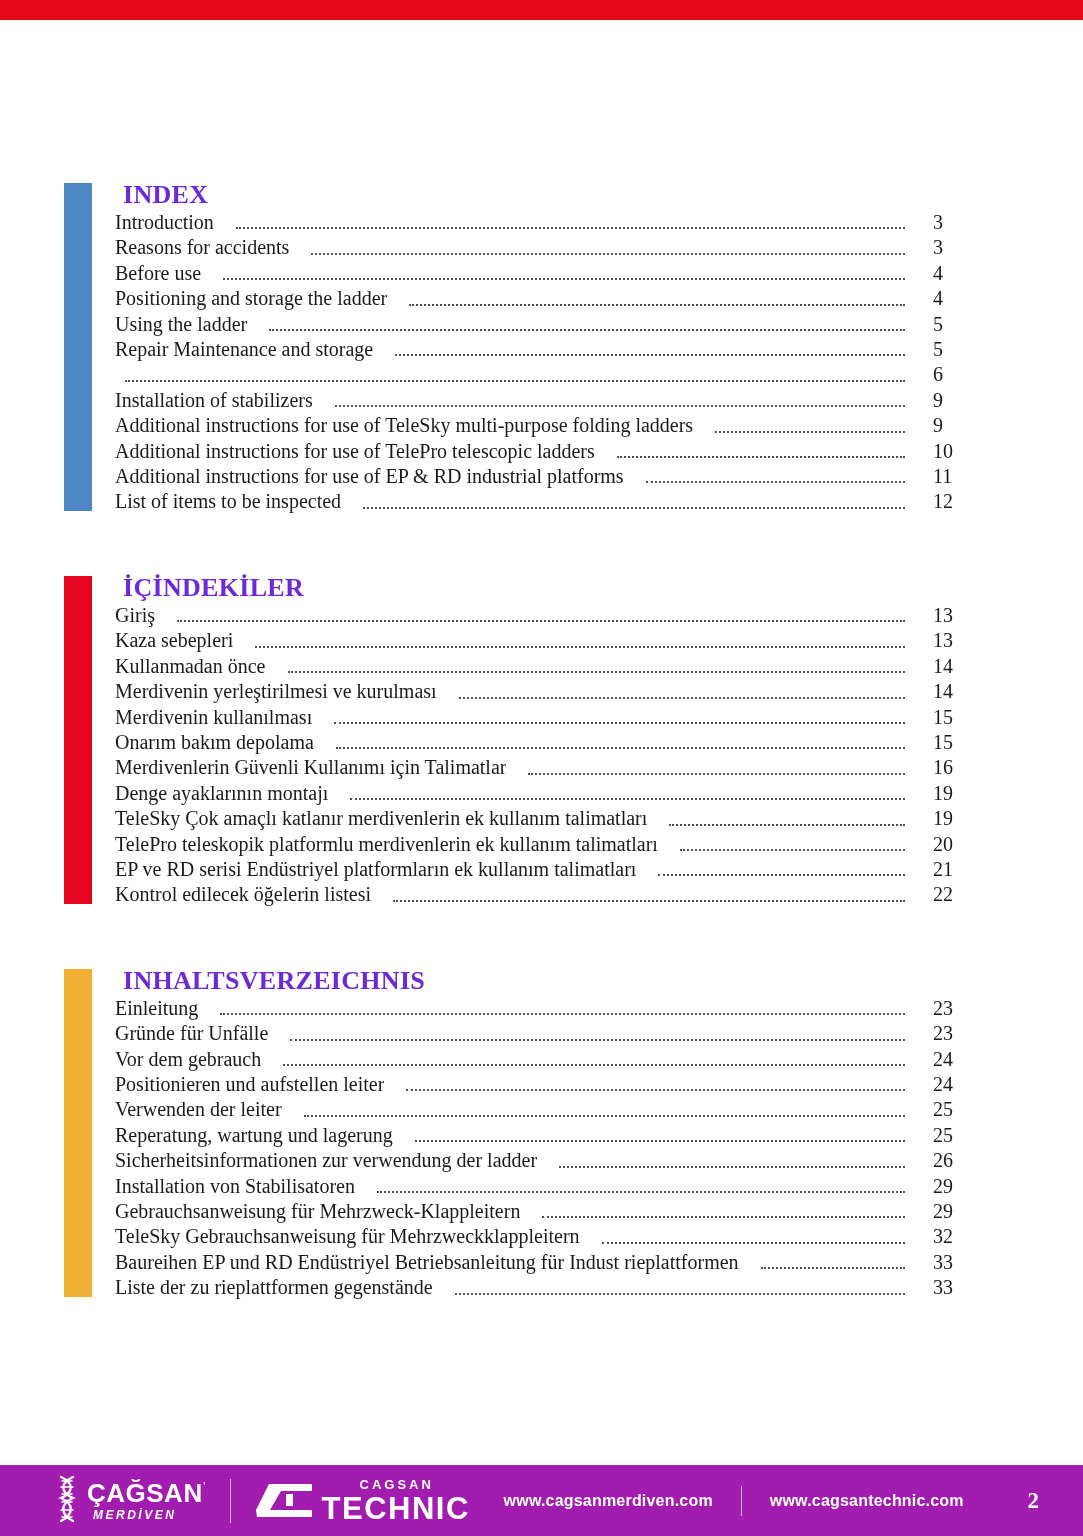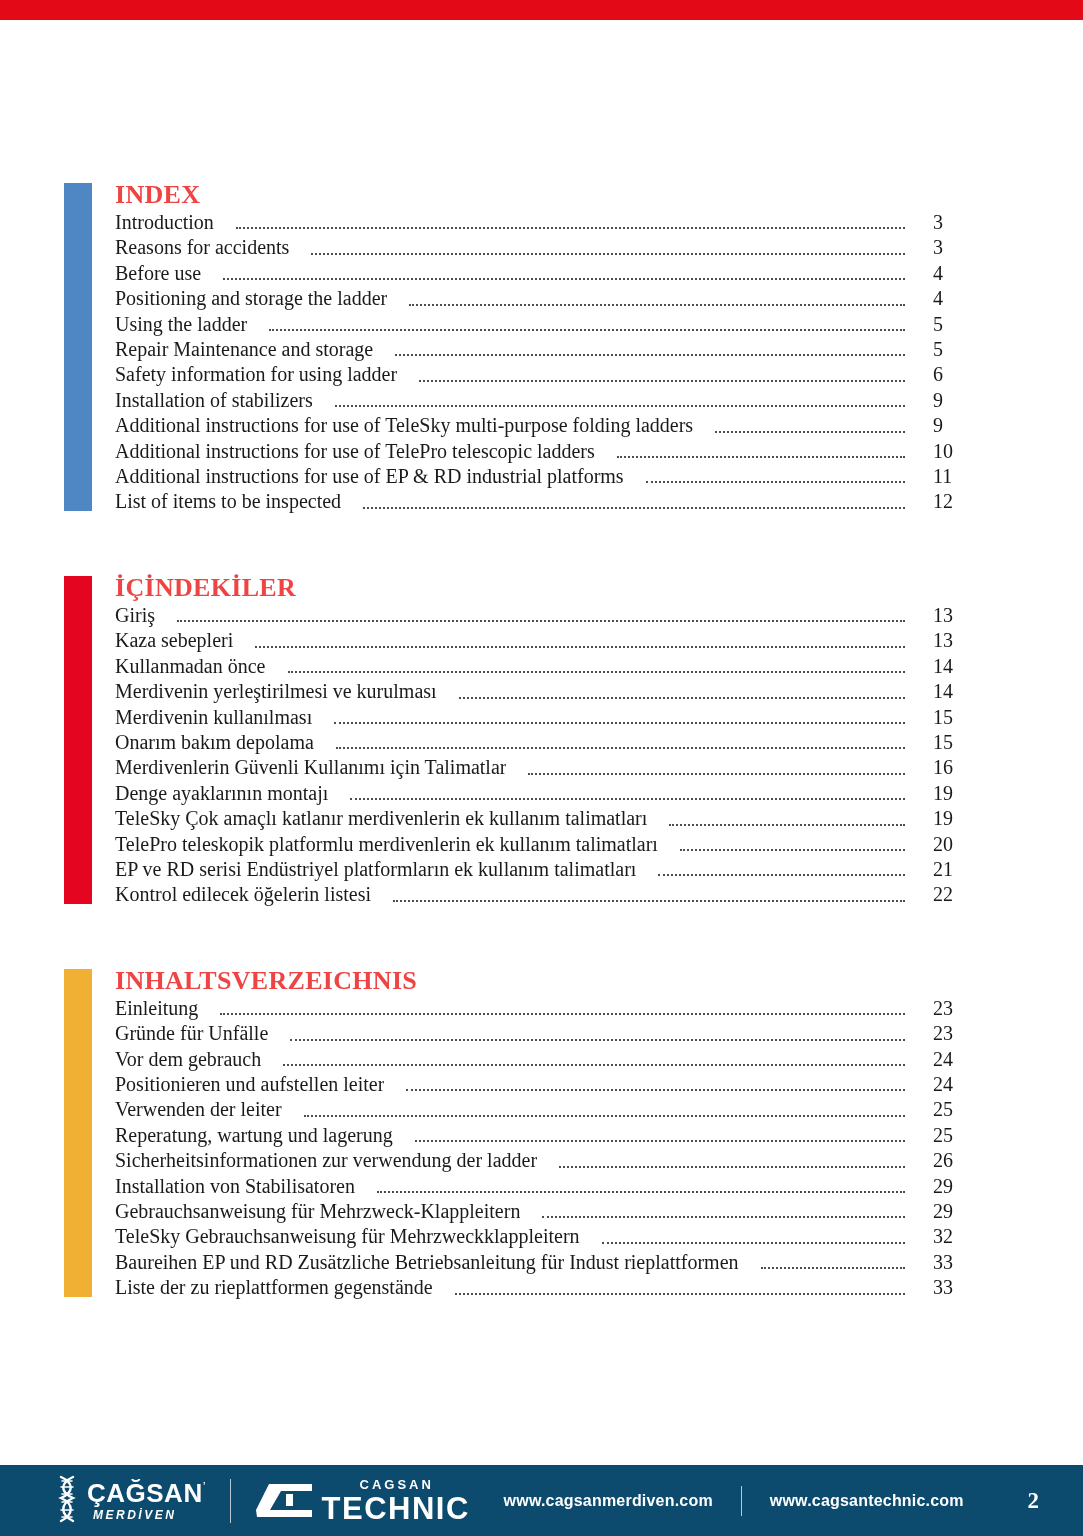--- a/index.html
+++ b/index.html
@@ -23,21 +23,22 @@
   .toc-section { position: relative; padding-left: 51px; }
   .toc-section.first { margin-top: 160px; }
   .toc-section.later { margin-top: 58px; }
   .section-bar {
     position: absolute; left: 0; top: 3px; bottom: 4px;
     width: 28px;
   }
   .section-title {
     font-size: 26px; font-weight: bold;
     line-height: 30px; letter-spacing: 0.3px;
-    color: #ef4444;
+    color: #6d28d9;
+    margin-left: 8px;
   }
   .toc-row {
     display: flex; align-items: flex-end;
     line-height: 25.4px; font-size: 20px; gap: 12px;
   }
   .toc-label { white-space: nowrap; flex: 0 1 auto; overflow: hidden; }
   .toc-dots {
     flex: 1 1 auto; min-width: 12px;
     border-bottom: 2px dotted #4d4d4d;
     margin: 0 14px 6px 10px;
@@ -106,21 +107,20 @@
           <span class="toc-label">Using the ladder</span>
           <span class="toc-dots"></span>
           <span class="toc-page">5</span>
         </div>
         <div class="toc-row">
           <span class="toc-label">Repair Maintenance and storage</span>
           <span class="toc-dots"></span>
           <span class="toc-page">5</span>
         </div>
         <div class="toc-row">
-          <span class="toc-label">Safety information for using ladder</span>
           <span class="toc-dots"></span>
           <span class="toc-page">6</span>
         </div>
         <div class="toc-row">
           <span class="toc-label">Installation of stabilizers</span>
           <span class="toc-dots"></span>
           <span class="toc-page">9</span>
         </div>
         <div class="toc-row">
           <span class="toc-label">Additional instructions for use of TeleSky multi-purpose folding ladders</span>
@@ -260,36 +260,36 @@
           <span class="toc-label">Gebrauchsanweisung für Mehrzweck-Klappleitern</span>
           <span class="toc-dots"></span>
           <span class="toc-page">29</span>
         </div>
         <div class="toc-row">
           <span class="toc-label">TeleSky Gebrauchsanweisung für Mehrzweckklappleitern</span>
           <span class="toc-dots"></span>
           <span class="toc-page">32</span>
         </div>
         <div class="toc-row">
-          <span class="toc-label">Baureihen EP und RD Zusätzliche Betriebsanleitung für Indust rieplattformen</span>
+          <span class="toc-label">Baureihen EP und RD Endüstriyel Betriebsanleitung für Indust rieplattformen</span>
           <span class="toc-dots"></span>
           <span class="toc-page">33</span>
         </div>
         <div class="toc-row">
           <span class="toc-label">Liste der zu rieplattformen gegenstände</span>
           <span class="toc-dots"></span>
           <span class="toc-page">33</span>
         </div>
       </div>
   </section>
 
 
 </main>
 
-<footer class="page-footer" style="background: #0c4a6e; align-items: center;">
+<footer class="page-footer" style="background: #a21caf; align-items: center;">
   <div class="brand1">
     <span>
       <svg width="24" height="50" viewBox="0 0 24 50" fill="none" stroke="#ffffff" stroke-width="2.4" stroke-linecap="round">
         <path d="M6 3 C 19 9, 19 18, 6 24 C 19 30, 19 40, 6 47"></path>
         <path d="M18 3 C 5 9, 5 18, 18 24 C 5 30, 5 40, 18 47"></path>
         <path d="M7 7 L17 7 M6 13 L18 13 M7 20 L17 20 M7 28 L17 28 M6 36 L18 36 M7 43 L17 43" stroke-width="1.6"></path>
       </svg>
     </span>
     <span class="brand1-text">
       <span><span class="brand1-name">ÇAĞSAN</span><sup class="brand1-mark">’</sup></span>

